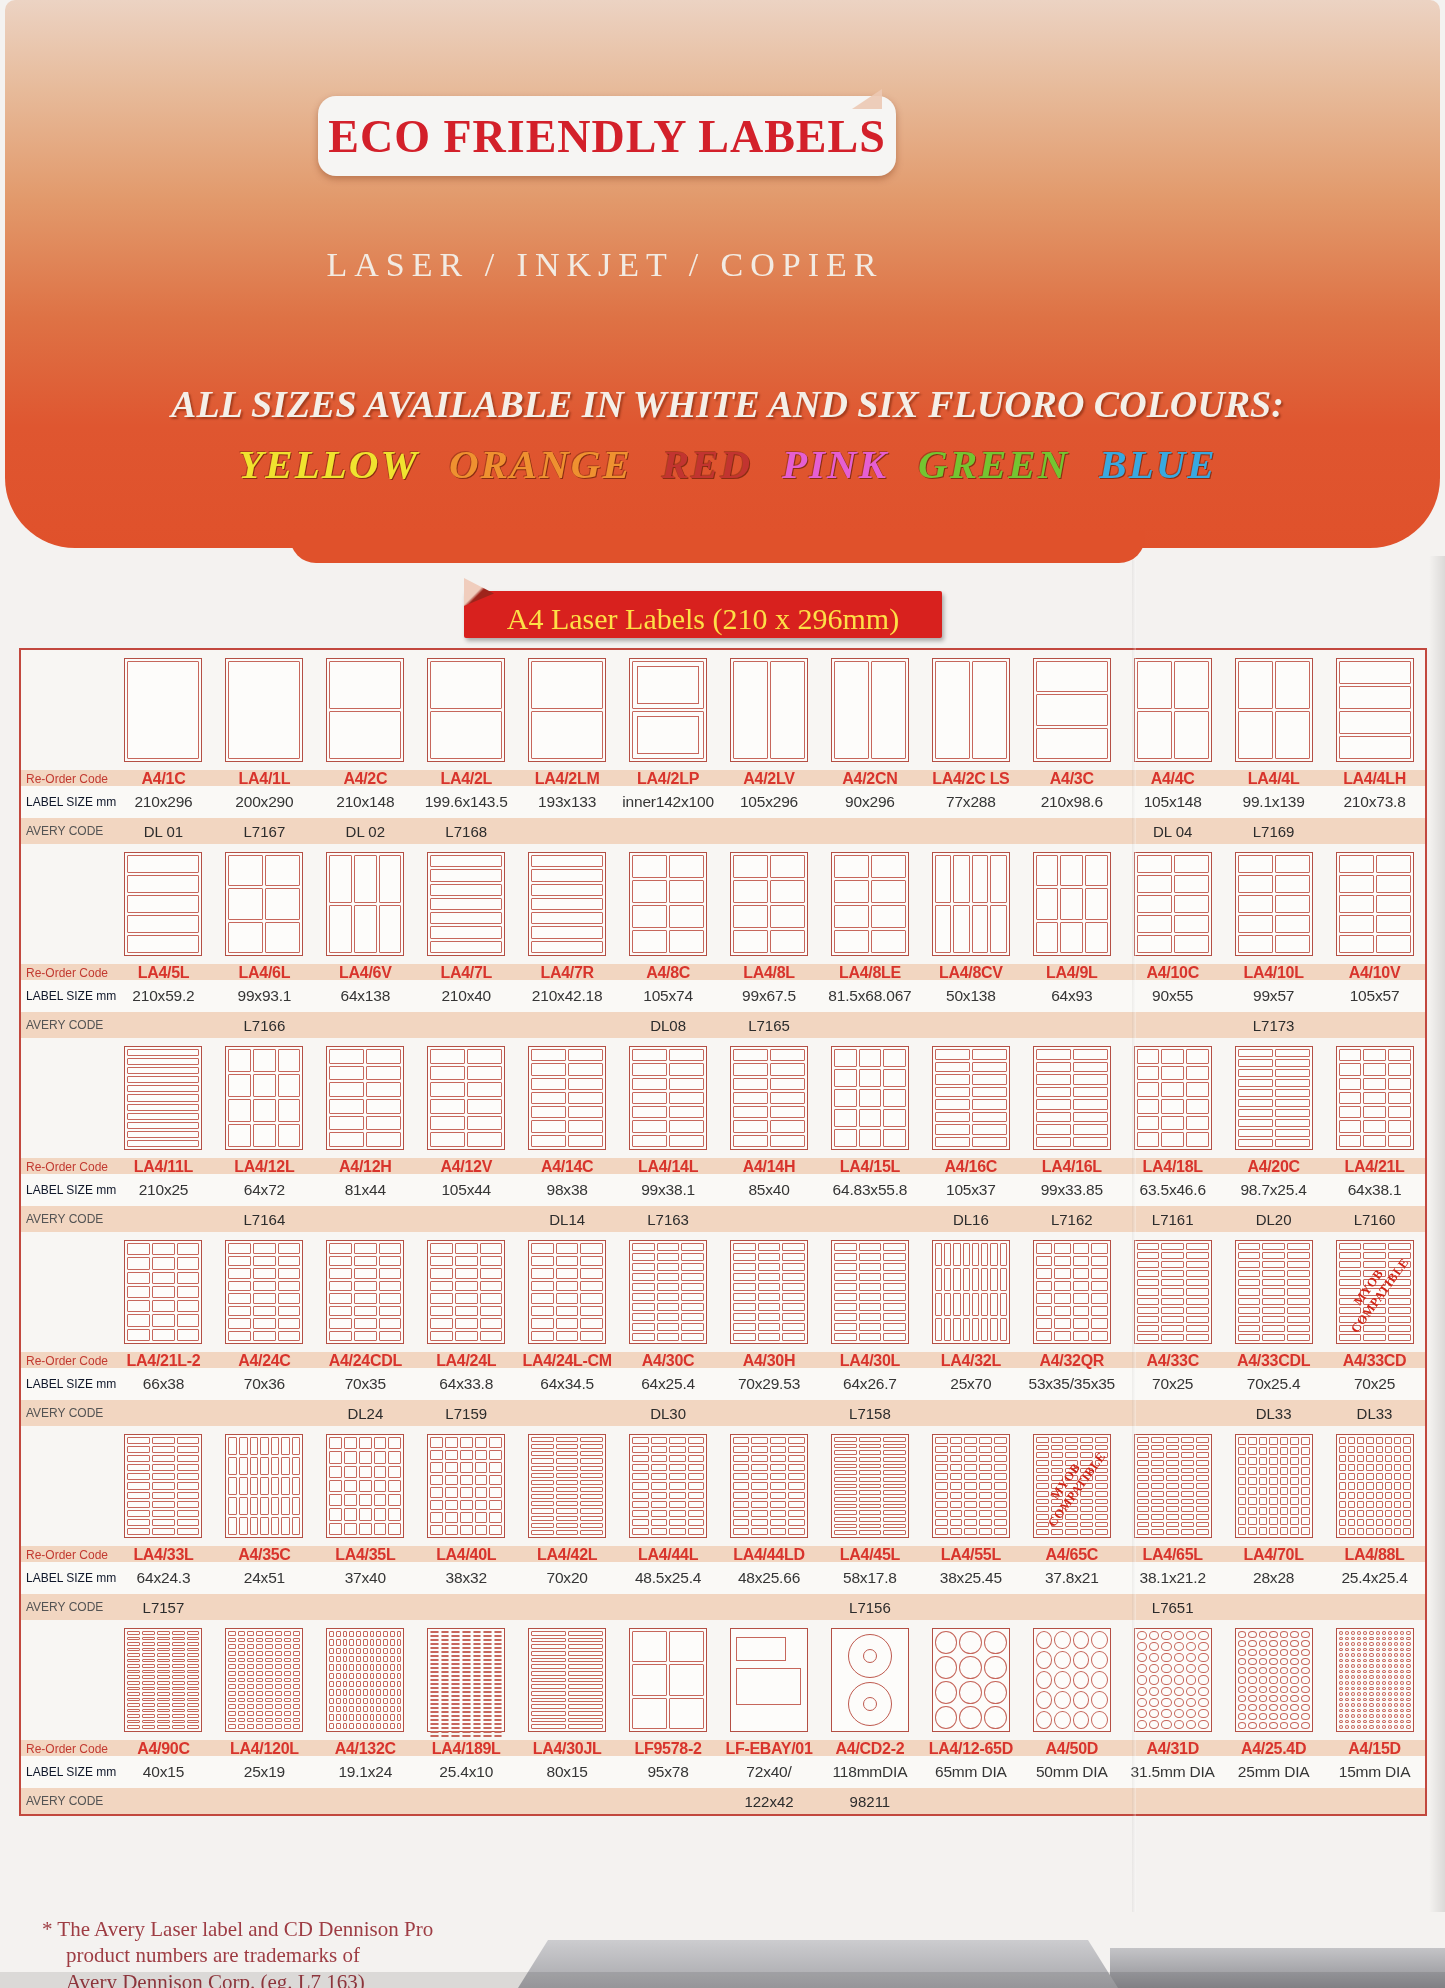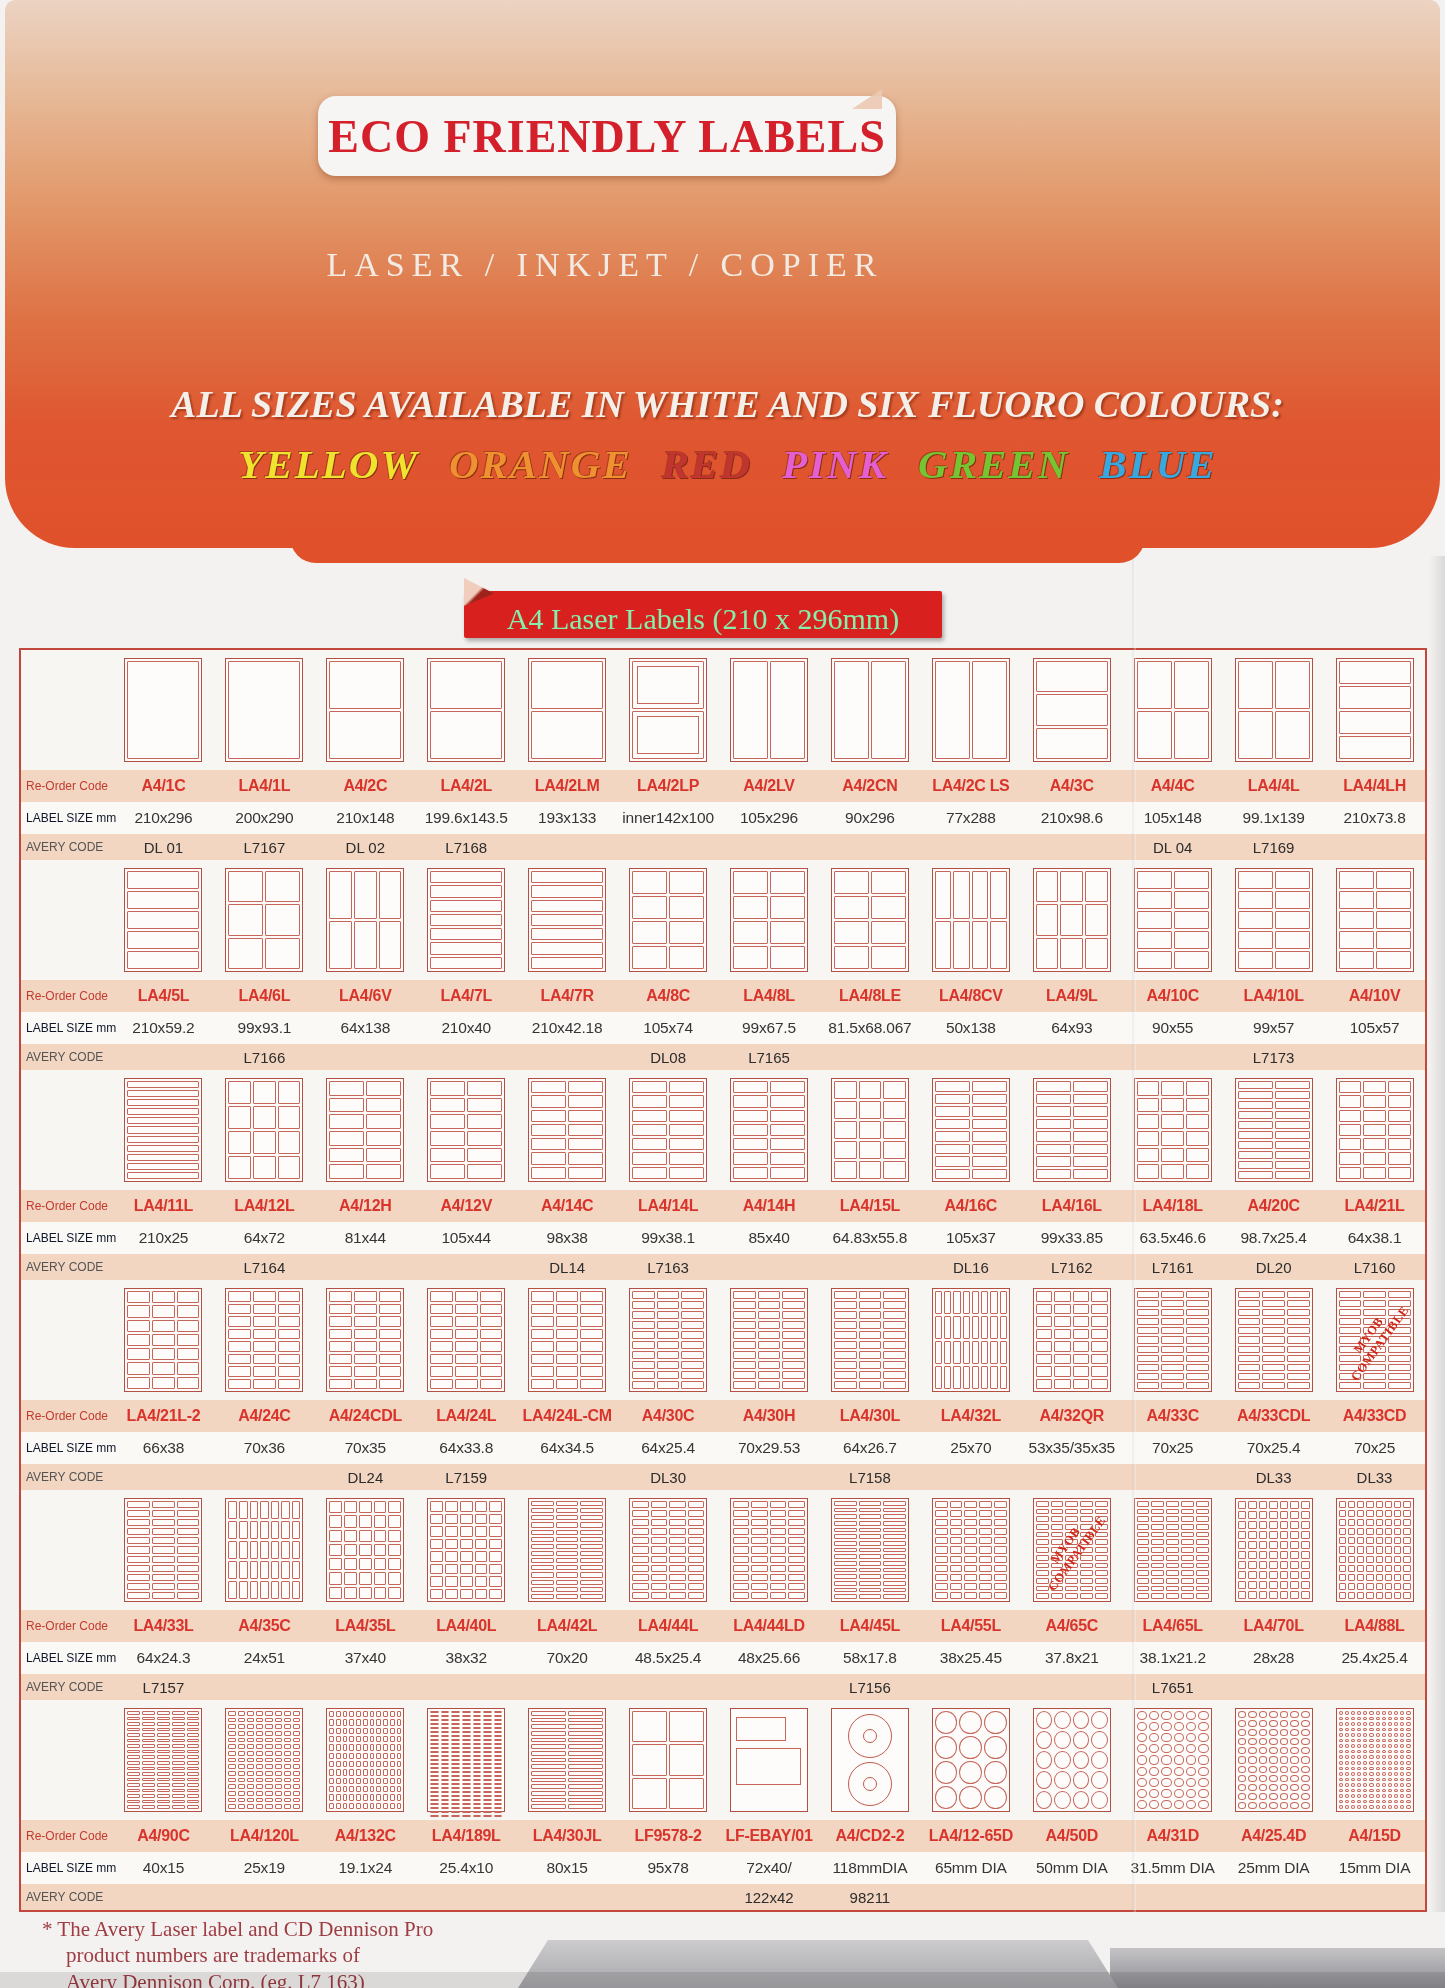--- a/index.html
+++ b/index.html
@@ -28,28 +28,28 @@
     font-family:"Liberation Serif",serif;font-style:italic;font-weight:bold;font-size:41px;
     letter-spacing:2px;white-space:nowrap;}
   .colors-line span{margin:16px 15px;text-shadow:1px 1px 0 rgba(80,20,0,.6),-1px -1px 0 rgba(80,20,0,.35);}
 
   
   .banner{position:absolute;left:464px;top:591px;width:478px;height:47px;background:#d8211e;
     display:flex;align-items:center;justify-content:center;border-radius:2px;
     box-shadow:2px 3px 4px rgba(0,0,0,.3);}
   .banner .fold{position:absolute;left:0px;top:-13px;width:30px;height:28px;
     background:linear-gradient(135deg,#f0cdbd 46%,#9e241b 54%);clip-path:polygon(0 0,100% 55%,0 100%);}
-  .banner span{font-family:"Liberation Serif",serif;font-size:30px;color:#86efac;white-space:nowrap;margin-top:8px;}
+  .banner span{font-family:"Liberation Serif",serif;font-size:30px;color:#fde047;white-space:nowrap;margin-top:8px;}
 
   
   .labels-table{position:absolute;left:19px;top:648px;width:1404px;background:#f8f6f3;
     border:2px solid #c2483e;}
   .band{display:grid;grid-template-columns:92px repeat(13,1fr);align-items:center;}
   .band.thumbs{height:120px;background:#f8f6f3;}
-  .band.reorder{height:32px;background:#f2d6c1;}
+  .band.reorder{height:16px;background:#f2d6c1;}
   .band.sizeband{height:32px;background:#faf9f6;}
   .band.avery{height:26px;background:#f2d6c1;}
   .rl{font-size:12px;padding-left:5px;line-height:1;white-space:nowrap;}
   .rl-reorder{color:#c23a31;}
   .rl-size{color:#0f172a;}
   .rl-avery{color:#545454;}
   .code{color:#d8342c;font-weight:bold;font-size:16px;text-align:center;white-space:nowrap;
     letter-spacing:-.3px;overflow:visible;}
   .sizev{color:#353535;font-size:15.5px;text-align:center;white-space:nowrap;letter-spacing:-.2px;}
   .avy{color:#2c2c2c;font-size:15px;text-align:center;white-space:nowrap;}

